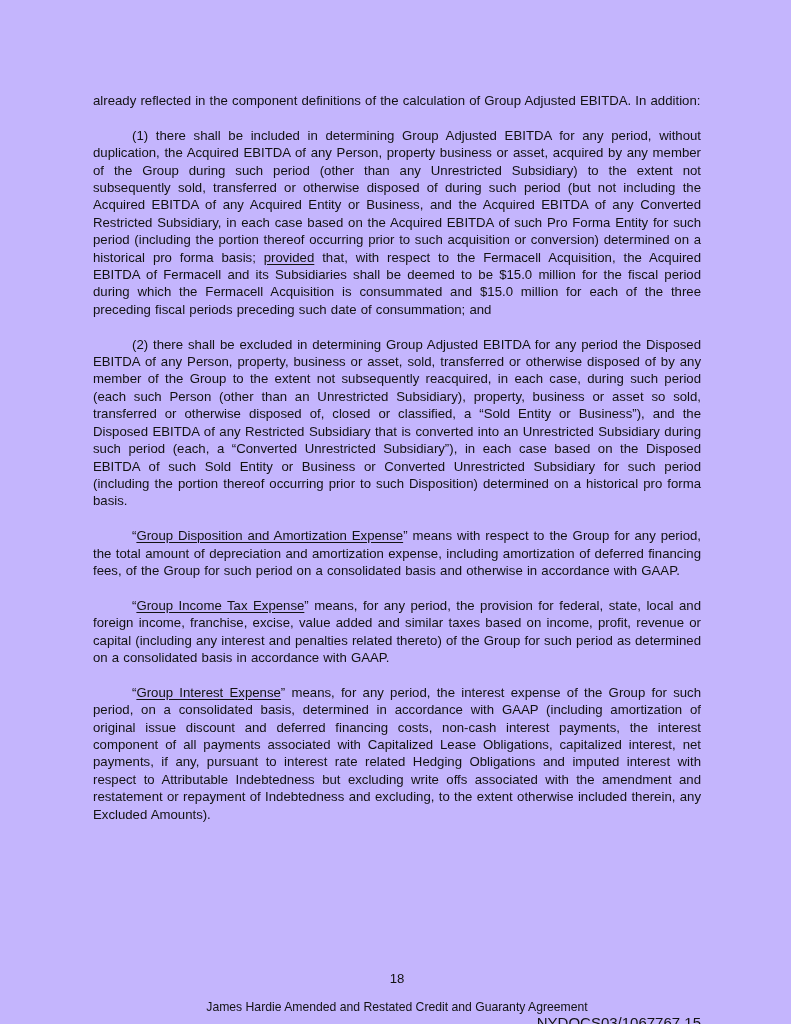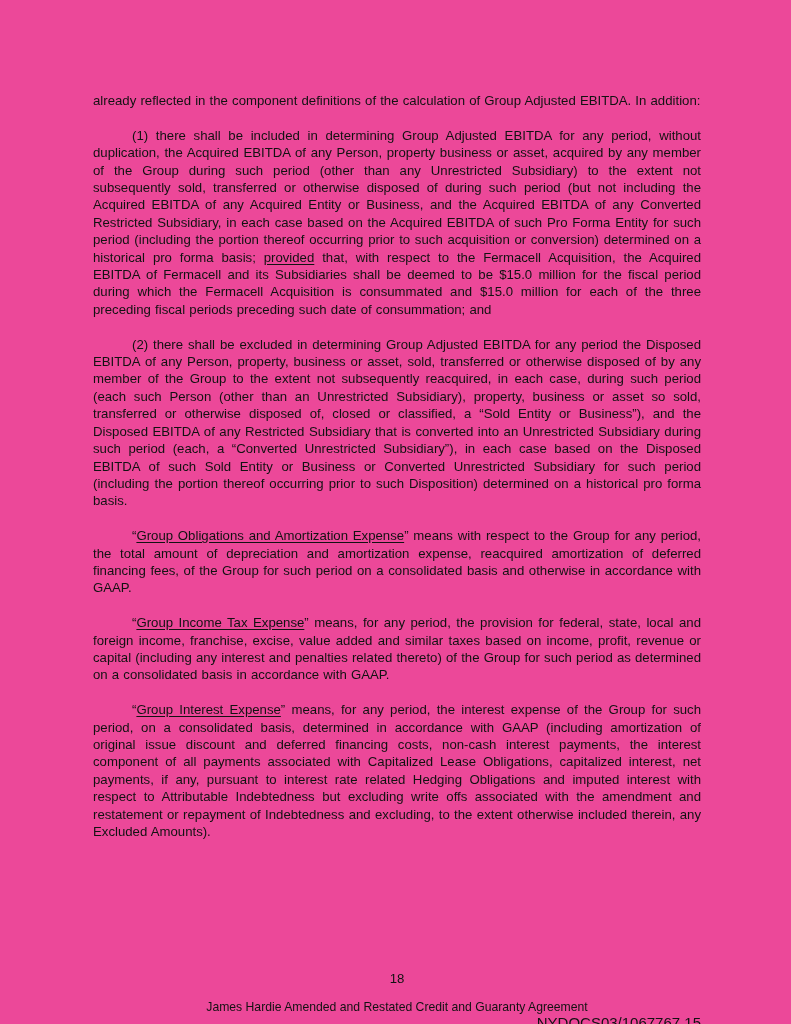--- a/index.html
+++ b/index.html
@@ -28,26 +28,26 @@
   .doc-body p.indent { text-indent: 39px; }
   .u { text-decoration: underline; text-underline-offset: 1.5px; }
   .footer { position: absolute; left: 93px; top: 932px; width: 608px; }
   .page-number { text-align: center; font-size: 13.2px; line-height: 13px; margin-top: 40px; }
   .doc-title  { text-align: center; font-size: 12.2px; line-height: 13px; margin-top: 16px; }
   .doc-ref    { text-align: right;  font-size: 15px;  line-height: 12px; margin-top: 3px; }
 </style>
 </head>
 <body>
 
-<div class="page" style="background: #ec4899; color: rgb(18, 18, 18);">
+<div class="page" style="background: #c4b5fd; color: rgb(18, 18, 18);">
   <div class="doc-body">
       <p class=""><span>already reflected in the component definitions of the calculation of Group Adjusted EBITDA. In addition:</span></p>
       <p class="indent"><span>(1) there shall be included in determining Group Adjusted EBITDA for any period, without duplication, the Acquired EBITDA of any Person, property business or asset, acquired by any member of the Group during such period (other than any Unrestricted Subsidiary) to the extent not subsequently sold, transferred or otherwise disposed of during such period (but not including the Acquired EBITDA of any Acquired Entity or Business, and the Acquired EBITDA of any Converted Restricted Subsidiary, in each case based on the Acquired EBITDA of such Pro Forma Entity for such period (including the portion thereof occurring prior to such acquisition or conversion) determined on a historical pro forma basis; </span><span class="u">provided</span><span> that, with respect to the Fermacell Acquisition, the Acquired EBITDA of Fermacell and its Subsidiaries shall be deemed to be $15.0 million for the fiscal period during which the Fermacell Acquisition is consummated and $15.0 million for each of the three preceding fiscal periods preceding such date of consummation; and</span></p>
       <p class="indent"><span>(2) there shall be excluded in determining Group Adjusted EBITDA for any period the Disposed EBITDA of any Person, property, business or asset, sold, transferred or otherwise disposed of by any member of the Group to the extent not subsequently reacquired, in each case, during such period (each such Person (other than an Unrestricted Subsidiary), property, business or asset so sold, transferred or otherwise disposed of, closed or classified, a “Sold Entity or Business”), and the Disposed EBITDA of any Restricted Subsidiary that is converted into an Unrestricted Subsidiary during such period (each, a “Converted Unrestricted Subsidiary”), in each case based on the Disposed EBITDA of such Sold Entity or Business or Converted Unrestricted Subsidiary for such period (including the portion thereof occurring prior to such Disposition) determined on a historical pro forma basis.</span></p>
-      <p class="indent"><span>“</span><span class="u">Group Obligations and Amortization Expense</span><span>” means with respect to the Group for any period, the total amount of depreciation and amortization expense, reacquired amortization of deferred financing fees, of the Group for such period on a consolidated basis and otherwise in accordance with GAAP.</span></p>
+      <p class="indent"><span>“</span><span class="u">Group Disposition and Amortization Expense</span><span>” means with respect to the Group for any period, the total amount of depreciation and amortization expense, including amortization of deferred financing fees, of the Group for such period on a consolidated basis and otherwise in accordance with GAAP.</span></p>
       <p class="indent"><span>“</span><span class="u">Group Income Tax Expense</span><span>” means, for any period, the provision for federal, state, local and foreign income, franchise, excise, value added and similar taxes based on income, profit, revenue or capital (including any interest and penalties related thereto) of the Group for such period as determined on a consolidated basis in accordance with GAAP.</span></p>
       <p class="indent"><span>“</span><span class="u">Group Interest Expense</span><span>” means, for any period, the interest expense of the Group for such period, on a consolidated basis, determined in accordance with GAAP (including amortization of original issue discount and deferred financing costs, non-cash interest payments, the interest component of all payments associated with Capitalized Lease Obligations, capitalized interest, net payments, if any, pursuant to interest rate related Hedging Obligations and imputed interest with respect to Attributable Indebtedness but excluding write offs associated with the amendment and restatement or repayment of Indebtedness and excluding, to the extent otherwise included therein, any Excluded Amounts).</span></p>
     </div>
   <div class="footer">
     <div class="page-number">18</div>
     <div class="doc-title">James Hardie Amended and Restated Credit and Guaranty Agreement</div>
     <div class="doc-ref">NYDOCS03/1067767.15</div>
   </div>
 </div>
 

